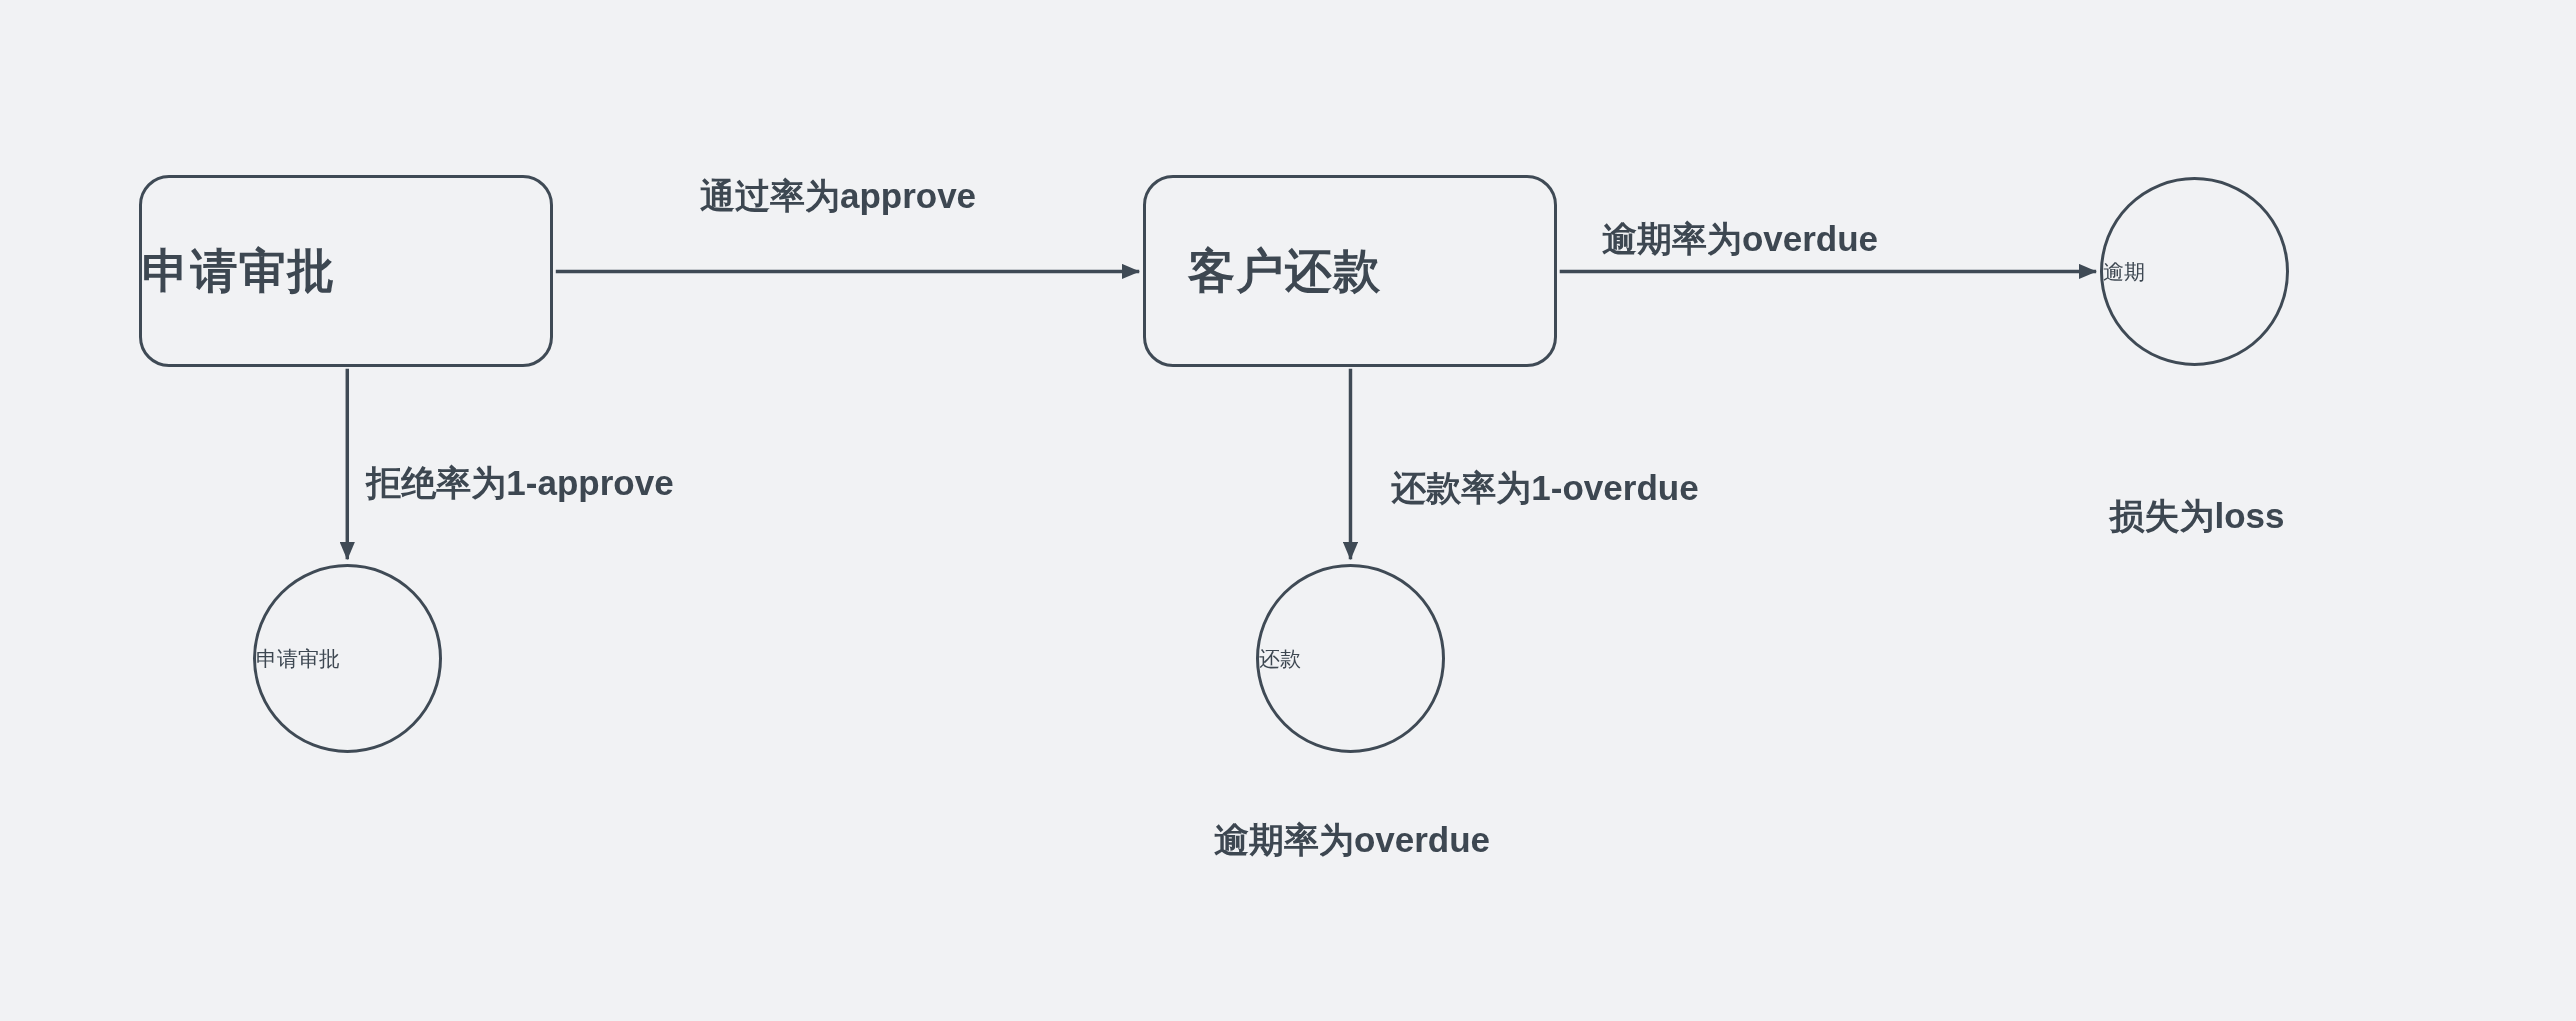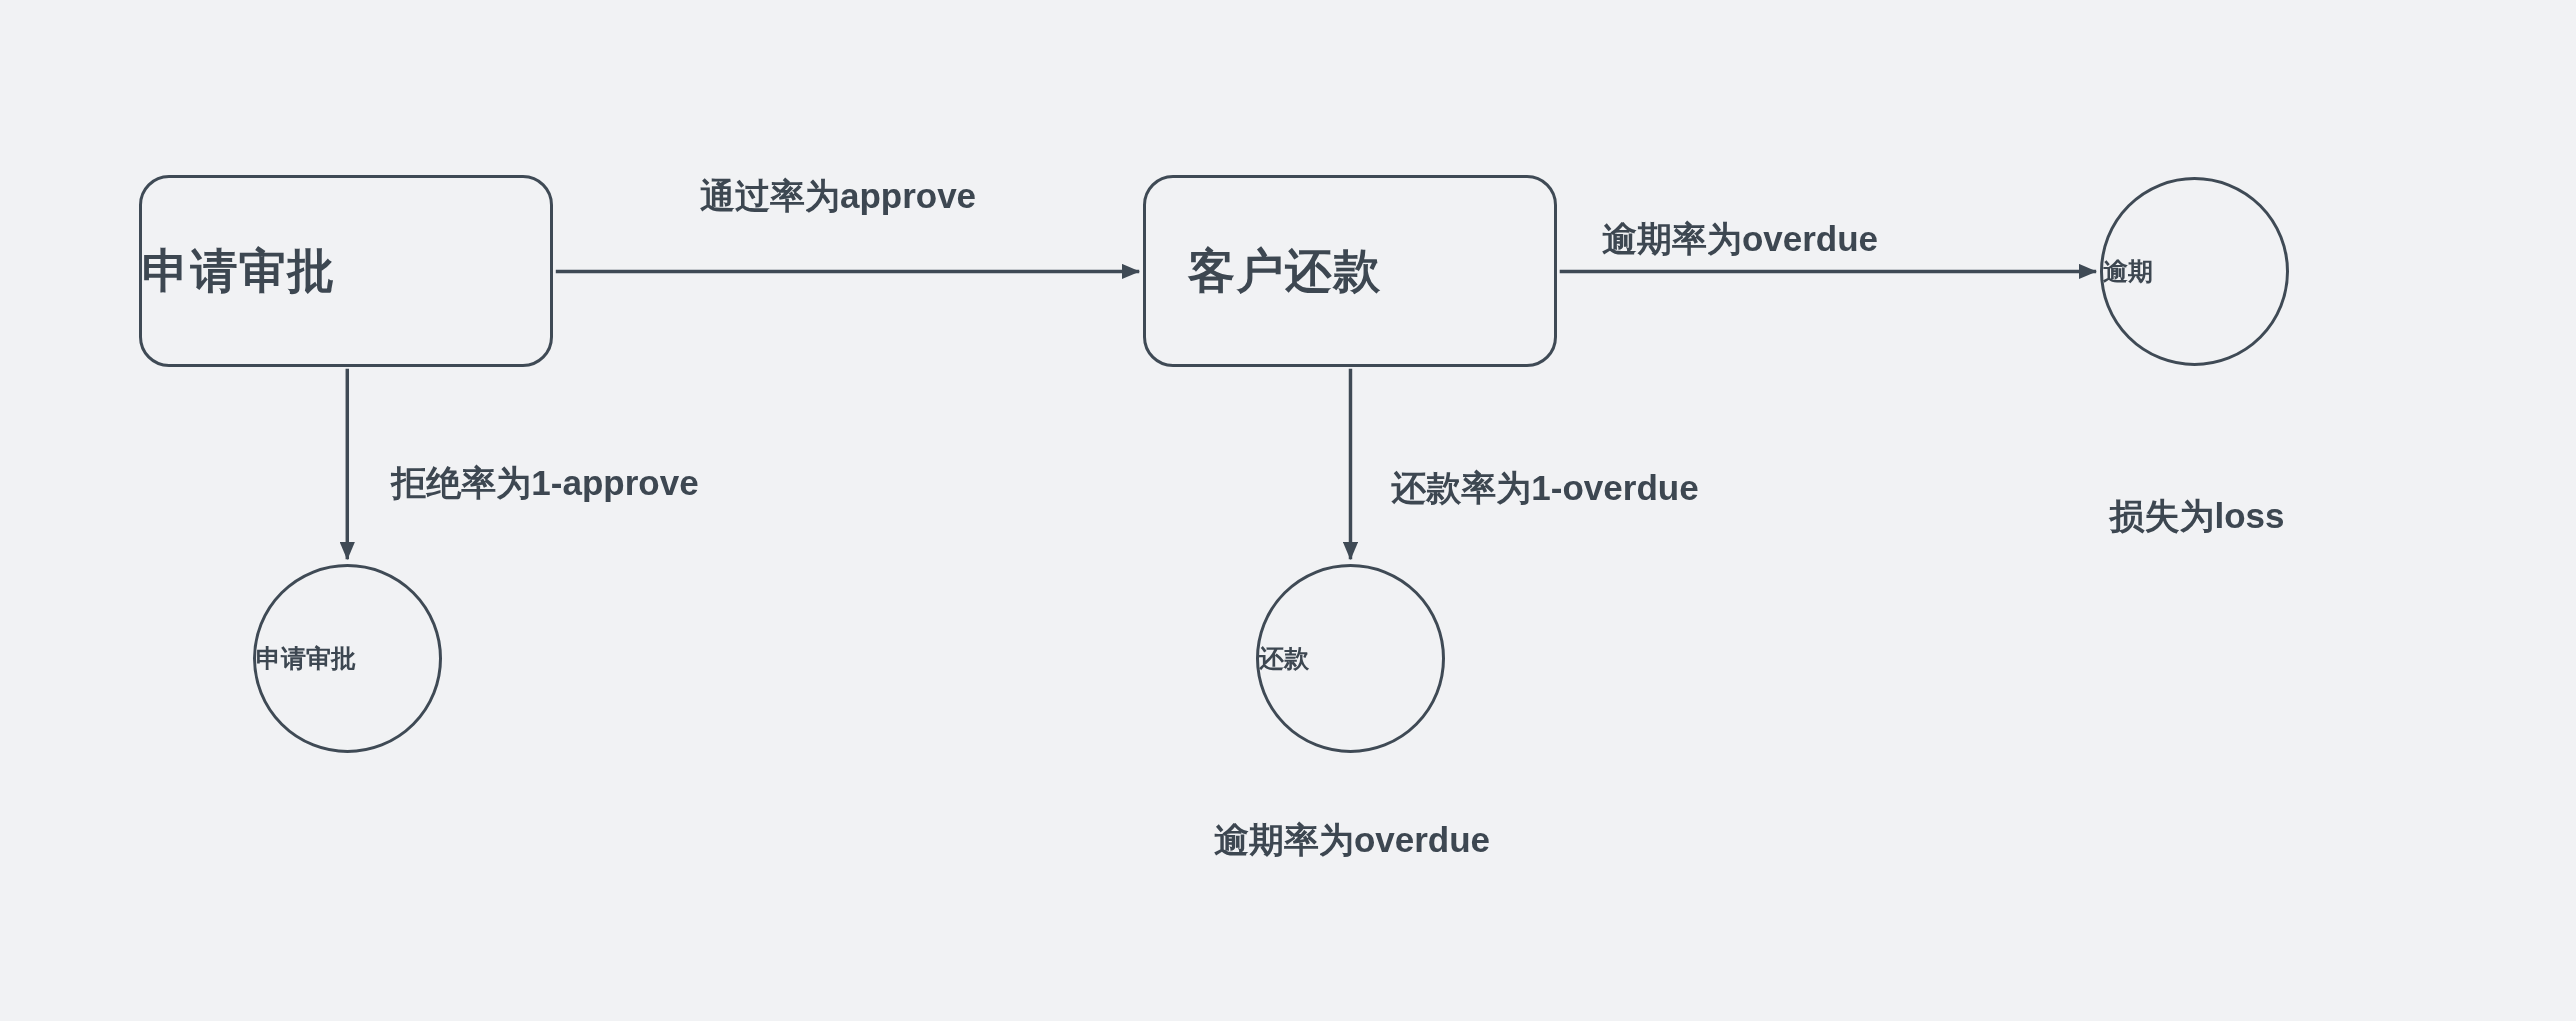--- a/index.html
+++ b/index.html
@@ -47,39 +47,39 @@
     height: 192px;
     border-radius: 30px;
     font-size: 47px;
     font-weight: 700;
     letter-spacing: 1.4px;
   }
   .node-circle {
     width: 189px;
     height: 189px;
     border-radius: 50%;
-    font-size: 25px;
-    font-weight: 700;
+    font-size: 21px;
+    font-weight: 400;
   }
   #approval-box   { left: 139px;  top: 175px; }
   #repayment-box  { left: 1143px; top: 175px; padding-left: 42px; }
   #overdue-circle { left: 2100px; top: 177px; }
   #rejected-circle{ left: 253px;  top: 564px; }
   #repaid-circle  { left: 1256px; top: 564px; }
   .edge-label {
     position: absolute;
     transform: translate(-50%, -50%);
     white-space: nowrap;
     font-size: 35px;
     font-weight: 700;
     color: var(--color-text);
   }
   #approve-label { left: 838px; top: 196px; }
   #overdue-label { left: 1740px; top: 199px; margin-top: 40px; }
-  #reject-label  { left: 545px;  top: 483px; }
+  #reject-label  { left: 520px;  top: 483px; }
   #repay-label   { left: 1505px; top: 488px; margin-left: 40px; }
   #loss-label    { left: 2197px; top: 468px; margin-top: 48px; }
   #revenue-label { left: 1352px; top: 840px; }
 </style>
 </head>
 <body>
 
 <div class="canvas">
 
   <svg class="edges-layer" viewBox="0 0 3731 1480">

